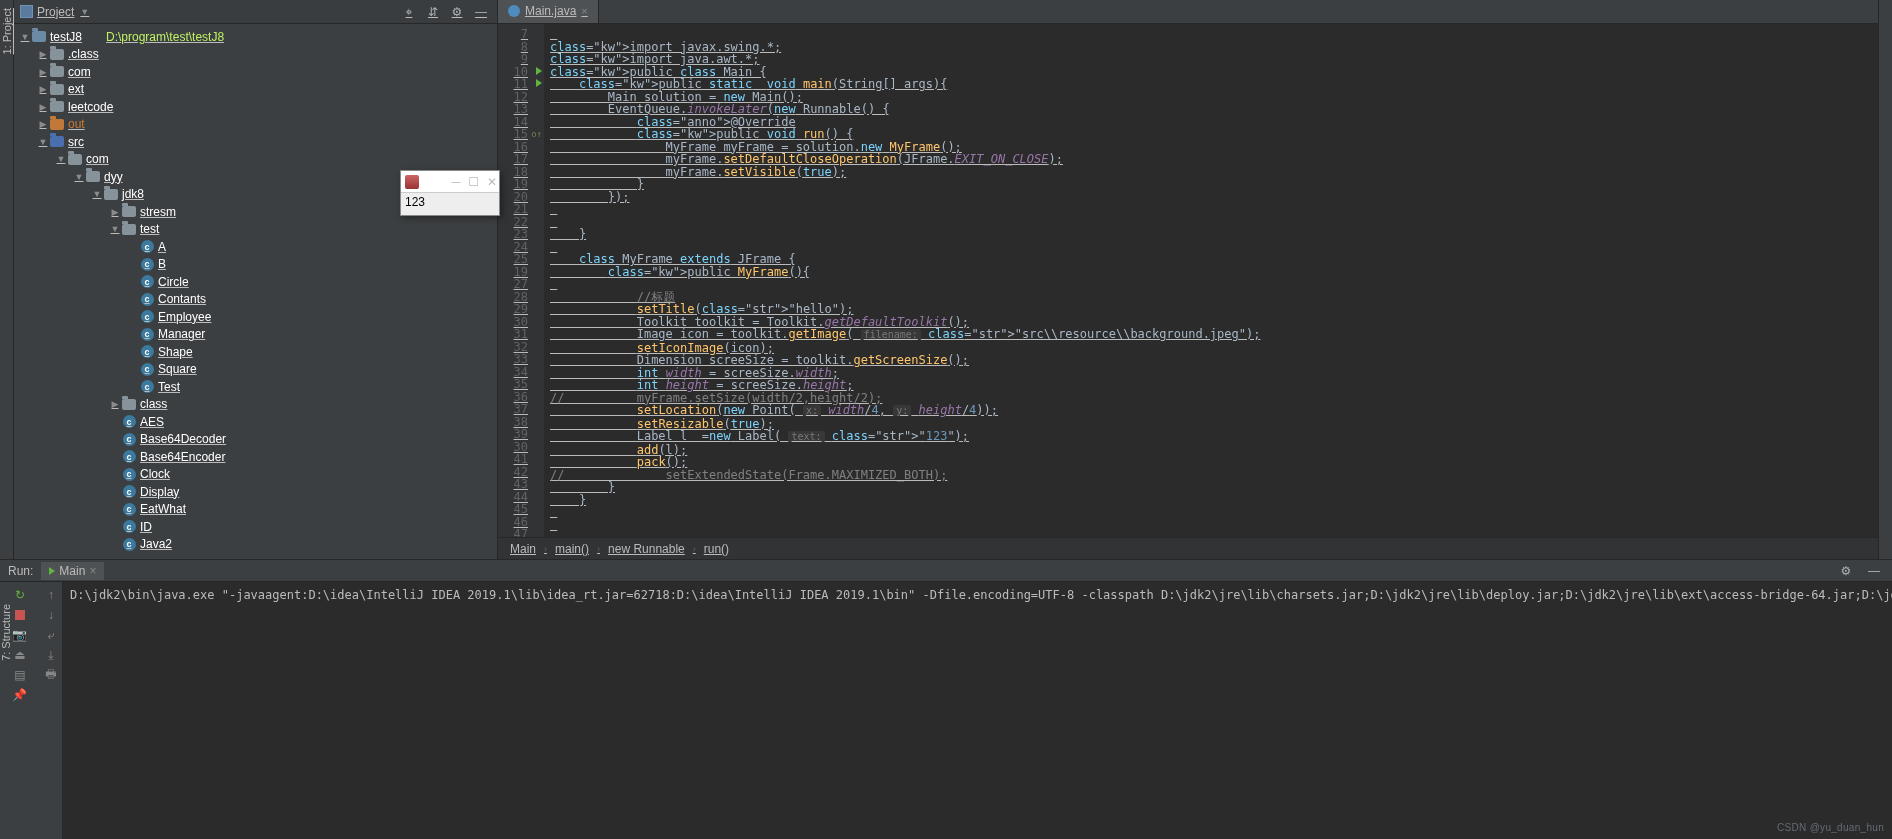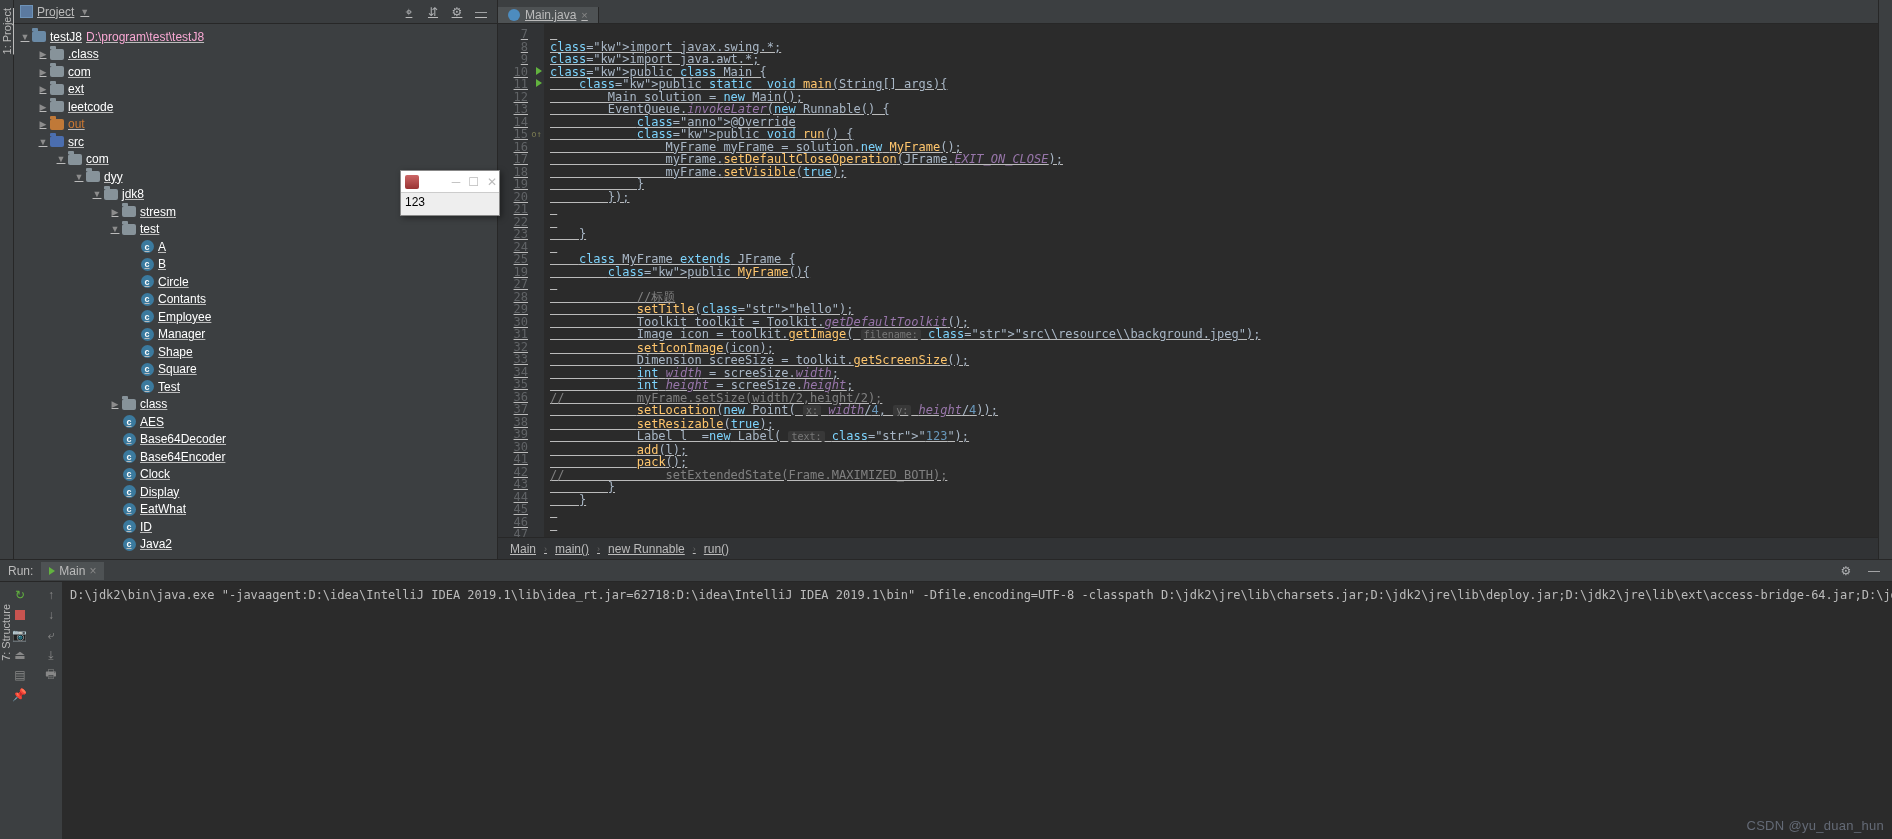--- a/index.html
+++ b/index.html
@@ -84,30 +84,30 @@
 .folder-ic::before { content:""; position:absolute; top:-3px; left:0; width:6px; height:3px; background:#87939a; border-radius:1px 1px 0 0; }
 .folder-ic.module { background:#6a8aa6; }
 .folder-ic.module::before { background:#6a8aa6; }
 .folder-ic.orange { background:#c07938; }
 .folder-ic.orange::before { background:#c07938; }
 .folder-ic.blue { background:#4b6eaf; }
 .folder-ic.blue::before { background:#4b6eaf; }
 .folder-ic.pkg { background:#87939a; }
 .class-ic { width:13px; height:13px; border-radius:50%; background:#3b7a9e; display:inline-flex; align-items:center; justify-content:center; color:#fff; font-size:9px; font-weight:bold; }
 .tree-label { color:#ffffff; }
-.tree-dim { color:#f9a8d4; margin-left:4px; }
+.tree-dim { color:#bef264; margin-left:24px; }
 .editor-area {
   flex:1; background:#2b2b2b; display:flex; flex-direction:column; min-width:0;
 }
 .editor-tabs {
   height:24px; background:#3c3f41; border-bottom:1px solid #272727;
   display:flex; align-items:flex-end;
 }
 .editor-tab {
-  height:16px; padding:0 10px; display:flex; align-items:center; gap:5px;
+  height:24px; padding:0 10px; display:flex; align-items:center; gap:5px;
   background:#4e5254; border-right:1px solid #272727; color:#bbb; cursor:pointer;
   font-size:12px;
 }
 .editor-tab .java-ic { width:12px; height:12px; border-radius:50%; background:#4d8cbf; display:inline-block; }
 .editor-tab .close-x { color:#888; font-size:11px; }
 .editor-scroll {
   flex:1; overflow:auto; display:flex;
 }
 .gutter {
   background:#313335; width:46px; text-align:right;
@@ -156,21 +156,21 @@
   width:14px; background:#3c3f41; border-left:1px solid #272727;
 }
 .floating-window {
   position:absolute; left:400px; top:170px; width:100px; background:#eeeeee;
   border:1px solid #888; box-shadow:2px 2px 6px rgba(0,0,0,.4);
   font-family: "SimSun", sans-serif;
 }
 .fw-titlebar { height:22px; background:#fff; display:flex; align-items:center; justify-content:flex-end; padding:0 2px; gap:8px; border-bottom:1px solid #ccc; }
 .fw-titlebar .java-cup { width:14px; height:14px; margin-right:auto; margin-left:2px; background:linear-gradient(#c66,#933); border-radius:2px; }
 .fw-body { padding:2px 4px 6px 4px; color:#000; font-size:12px; background:#eeeeee; }
-.watermark { position:absolute; right:8px; bottom:6px; color:#646a76; font-size:13px; font-family:Arial; letter-spacing:.3px; }
+.watermark { position:absolute; right:8px; bottom:6px; color:#646a76; font-size:10px; font-family:Arial; letter-spacing:.3px; }
 .structure-tab {
   position:absolute; left:0; top:600px;
   writing-mode:vertical-rl; transform:rotate(180deg);
   font-size:11px; color:#bbb; padding:4px 0;
 }
 </style>
 </head>
 <body>
 
 <div class="ide-container">

